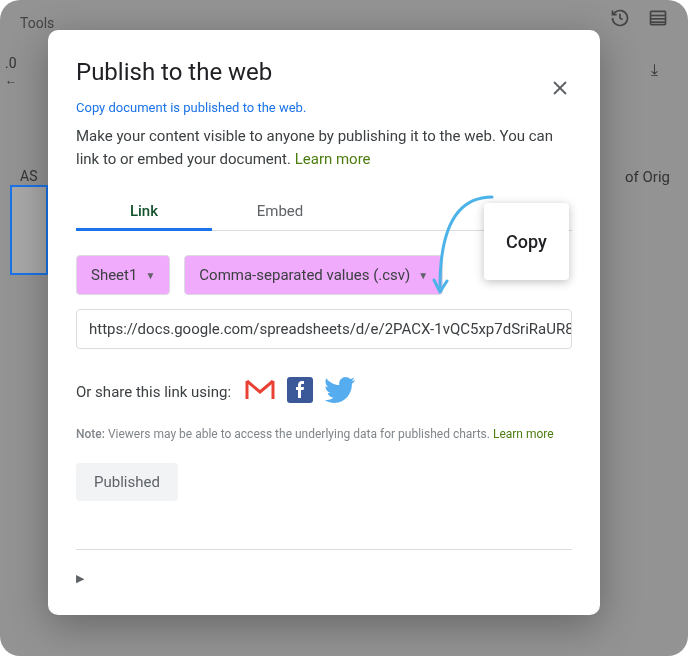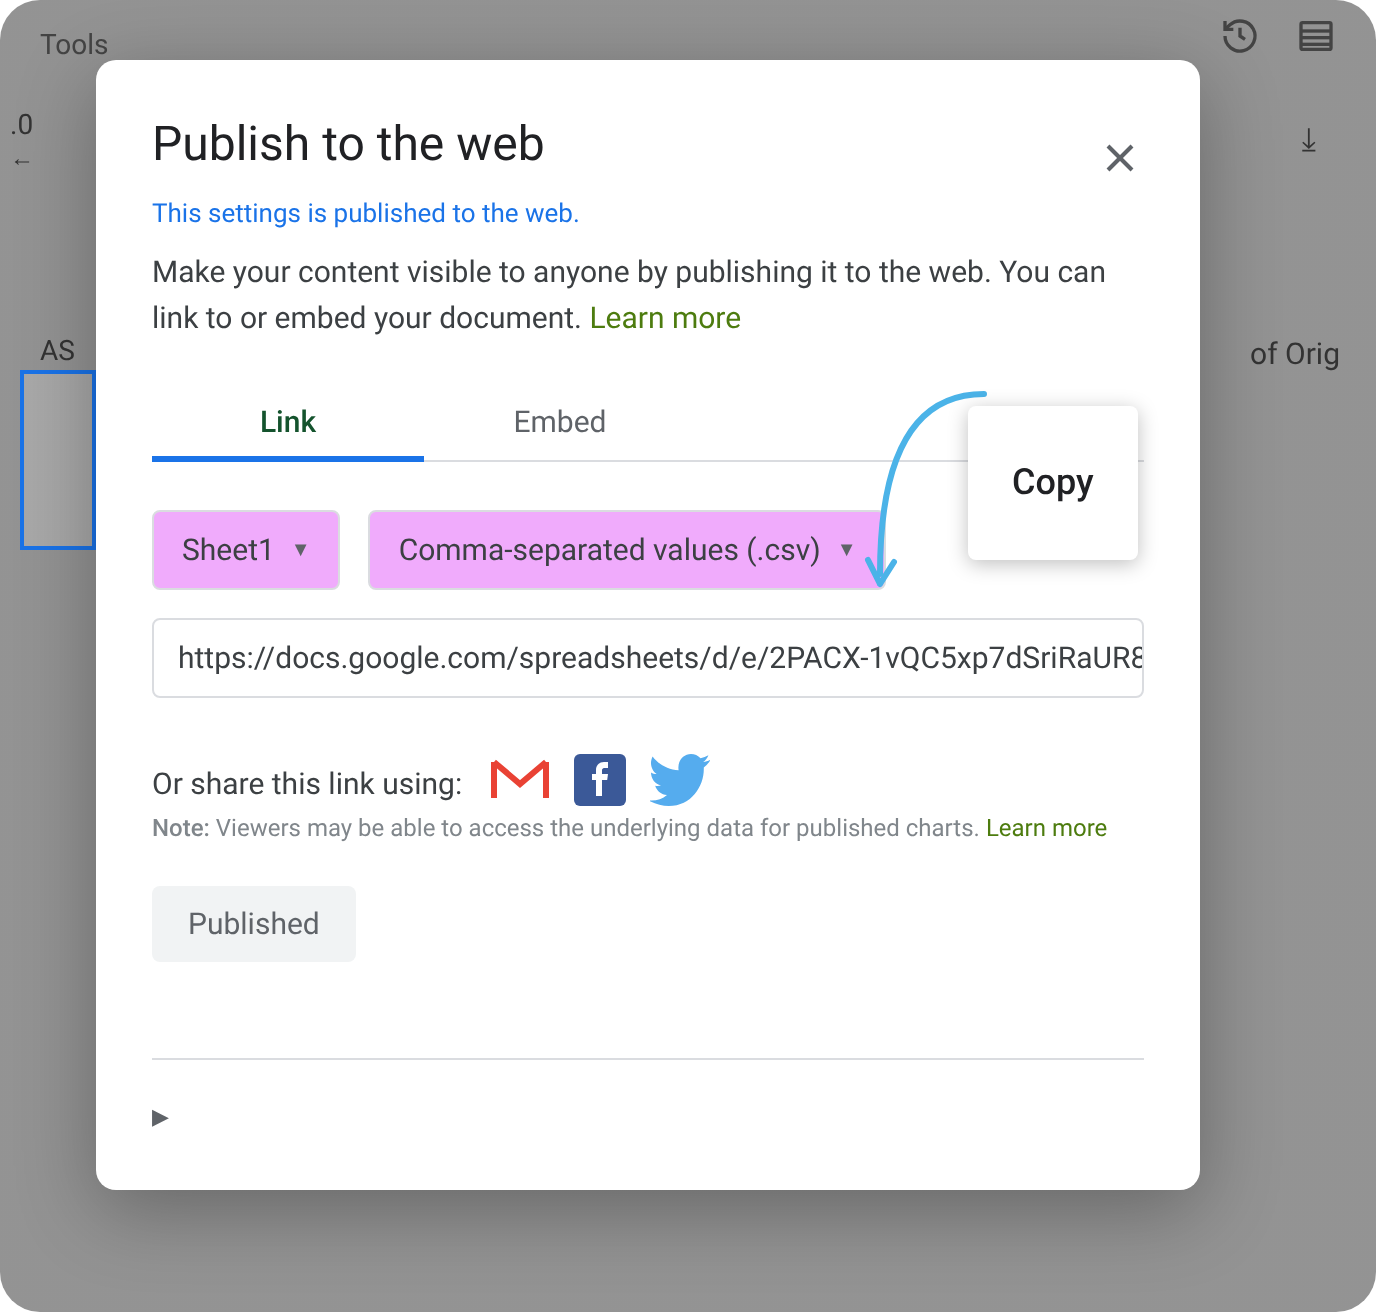--- a/index.html
+++ b/index.html
@@ -82,21 +82,21 @@
       left: 48px;
       width: 552px;
       background: #fff;
       border-radius: 10px;
       box-shadow: 0 10px 40px rgba(0,0,0,0.3);
       padding: 28px 28px 20px 28px;
     }
     .modal-header {
       display: flex;
       justify-content: space-between;
-      align-items: center;
+      align-items: flex-end;
     }
     .modal-title {
       font-size: 24px;
       font-weight: 400;
       color: #202124;
       margin-bottom: 14px;
     }
     .close-btn {
       color: #5f6368;
       font-size: 18px;
@@ -180,20 +180,21 @@
       margin-bottom: 28px;
       white-space: nowrap;
       overflow: hidden;
     }
     .share-row {
       display: flex;
       align-items: center;
       gap: 14px;
       font-size: 15px;
       color: #3c4043;
+      margin-bottom: 20px;
     }
     .share-icons { display: flex; gap: 12px; align-items: center; }
     .note {
       font-size: 12px;
       color: #80868b;
       margin-bottom: 22px;
     }
     .note b { font-weight: 500; }
     .note .learn-more { font-size: 12px; }
     .published-btn {
@@ -282,21 +283,21 @@
 <div class="modal">
   <div class="modal-header">
     <div class="modal-title">Publish to the web</div>
     <div class="close-btn">
       <svg width="14" height="14" viewBox="0 0 14 14">
           <line x1="1" y1="1" x2="13" y2="13" stroke="#5f6368" stroke-width="2"></line>
           <line x1="13" y1="1" x2="1" y2="13" stroke="#5f6368" stroke-width="2"></line>
         </svg>
     </div>
   </div>
-  <div class="published-notice">This settings is published to the web.</div>
+  <div class="published-notice">Copy document is published to the web.</div>
   <div class="description">
     <span>Make your content visible to anyone by publishing it to the web. You can link to or embed your document. </span><span class="learn-more">Learn more</span>
   </div>
   <div class="tabs">
     <div class="tab active">Link</div>
     <div class="tab">Embed</div>
   </div>
   <div class="dropdowns">
     <div class="dropdown">
       <span>Sheet1</span>

